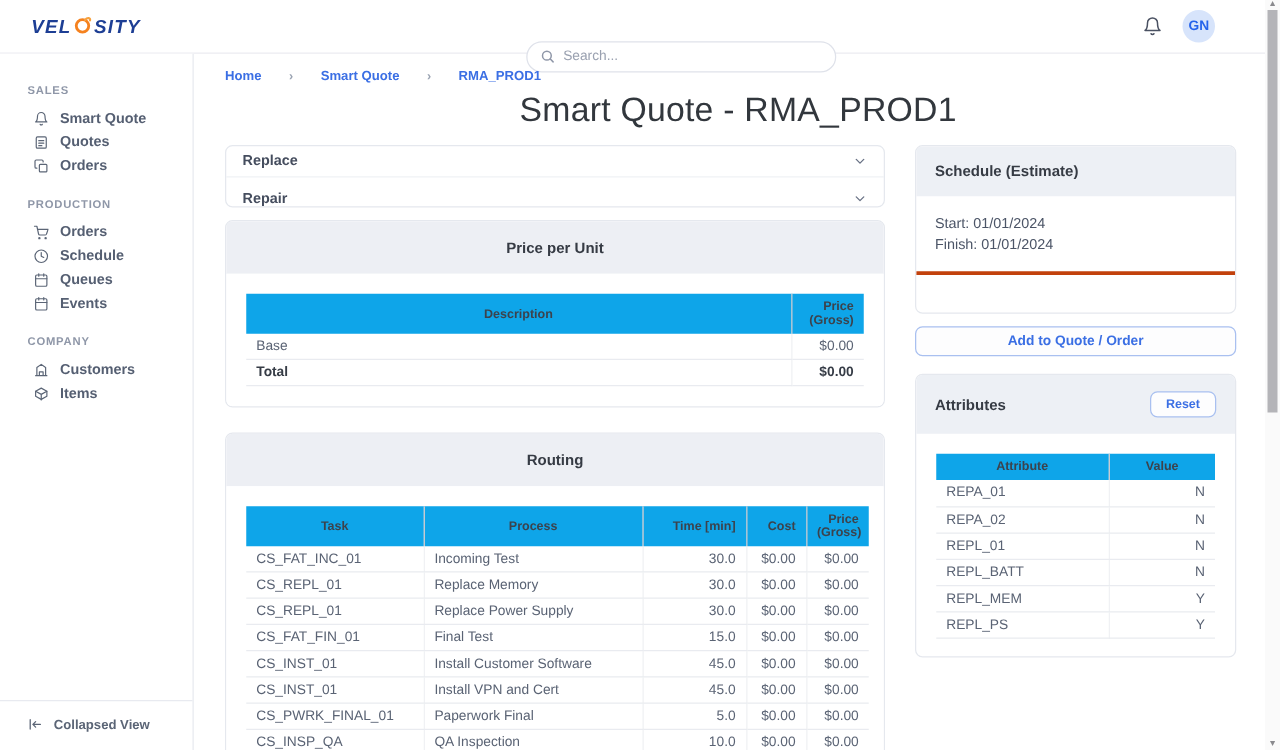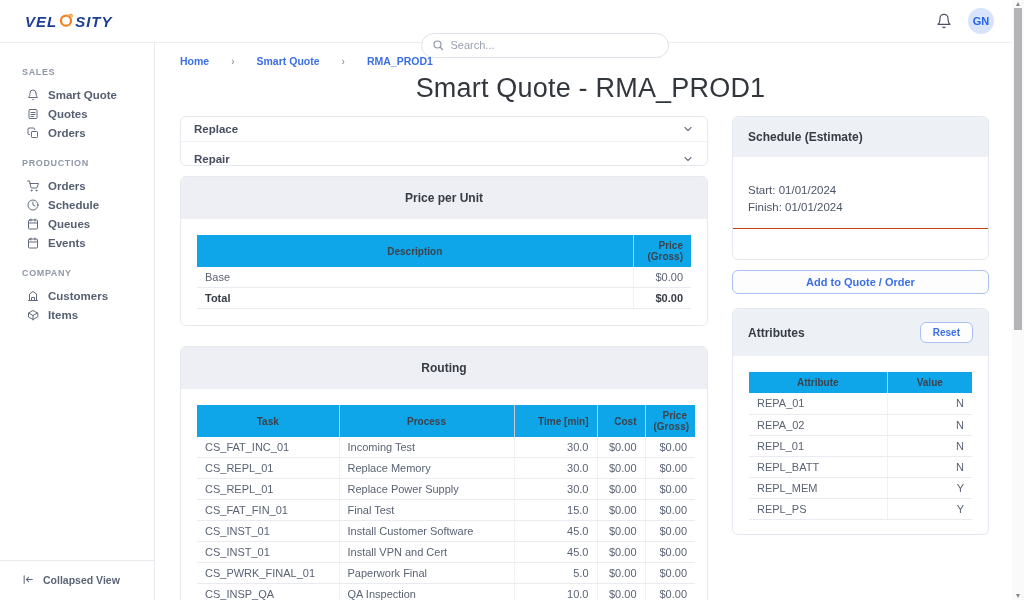--- a/index.html
+++ b/index.html
@@ -14,21 +14,21 @@
     font-size:15px; letter-spacing:1px; color:#1d3e94; width:150px; flex:0 0 150px; }
   .logo svg { margin:0 1px 2px 1px; }
   .search-wrap { flex:1; display:flex; justify-content:center;margin-top:48px; }
   .search-box { width:248px; height:25px; border:1px solid #dfe2ea; border-radius:13px;
     display:flex; align-items:center; padding:0 10px; gap:7px; background:#fff; }
   .search-box svg { flex:0 0 auto; color:#8f97a8; }
   .search-box input { border:none; outline:none; flex:1; font-size:11px; color:#4c5567;
     font-family:"Liberation Sans", sans-serif; background:transparent; }
   .search-box input::placeholder { color:#9aa1b0; }
   .top-right { display:flex; align-items:center; gap:16px; width:96px; flex:0 0 96px;
-    justify-content:flex-end; padding-right:16px; }
+    padding-right:16px; }
   .bell { color:#4a5162; display:flex; }
   .avatar { width:26px; height:26px; border-radius:50%; background:#d7e4fb; color:#2563eb;
     font-size:11px; font-weight:700; display:flex; align-items:center; justify-content:center; }
 
   
   .shell { flex:1; display:flex; min-height:0; }
 
   
   .sidebar { width:155px; flex:0 0 155px; border-right:1px solid #e8eaf0; background:#fff;
     position:relative; padding-top:14px; }
@@ -96,21 +96,21 @@
   .routing-table th:nth-child(5) { text-align:right; }
   .routing-table td:nth-child(1), .routing-table td:nth-child(2) { text-align:left; }
   .routing-table td:nth-child(3), .routing-table td:nth-child(4),
   .routing-table td:nth-child(5) { text-align:right; }
 
   
   .sched-card { margin-bottom:10px; overflow:hidden; }
   .card-head { background:#edf0f5; padding:13px 15px; font-size:12px; font-weight:700;
     color:#363b44; display:flex; align-items:center; justify-content:space-between; }
   .sched-body { padding:14px 15px 12px 15px; font-size:11.5px; color:#4c5567;
-    line-height:17px; border-bottom:1px solid #c2410c;margin-top:11px; }
+    line-height:17px; border-bottom:3px solid #c2410c; }
   .sched-footer { height:30px; }
 
   .btn-outline { display:block; width:100%; background:#fdfdfe; border:1px solid #a9c0f0;
     border-radius:6px; color:#3b6fe4; font-size:11px; font-weight:700; text-align:center;
     padding:5px 0; cursor:pointer; font-family:"Liberation Sans", sans-serif; margin-bottom:14px; }
   .btn-reset { background:#fdfdfe; border:1px solid #a9c0f0; border-radius:6px; color:#3b6fe4;
     font-size:10px; font-weight:700; padding:4px 12px; cursor:pointer;
     font-family:"Liberation Sans", sans-serif; }
 
   .attr-card { overflow:hidden; }

